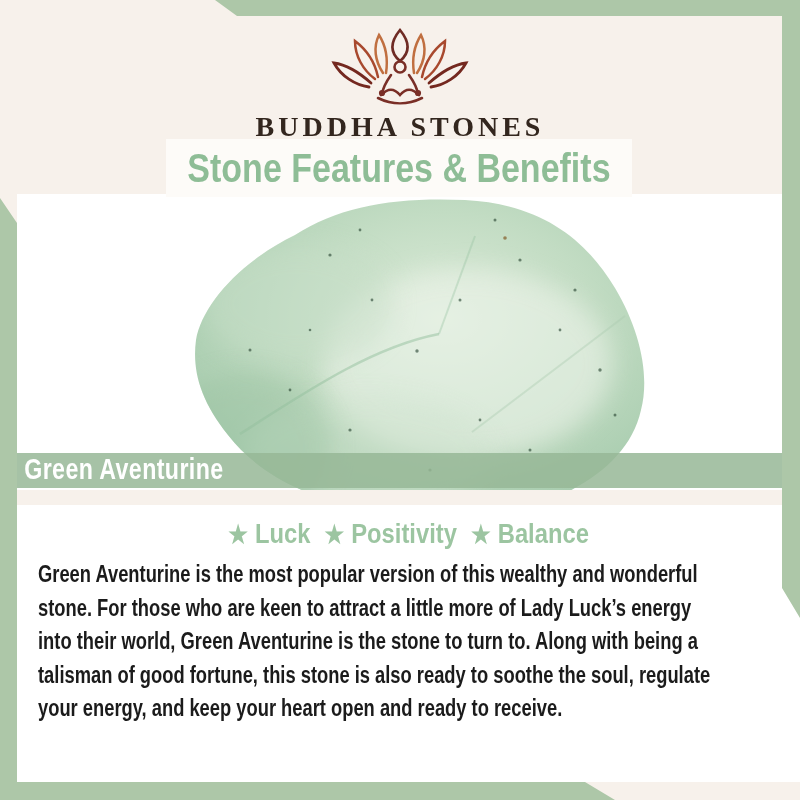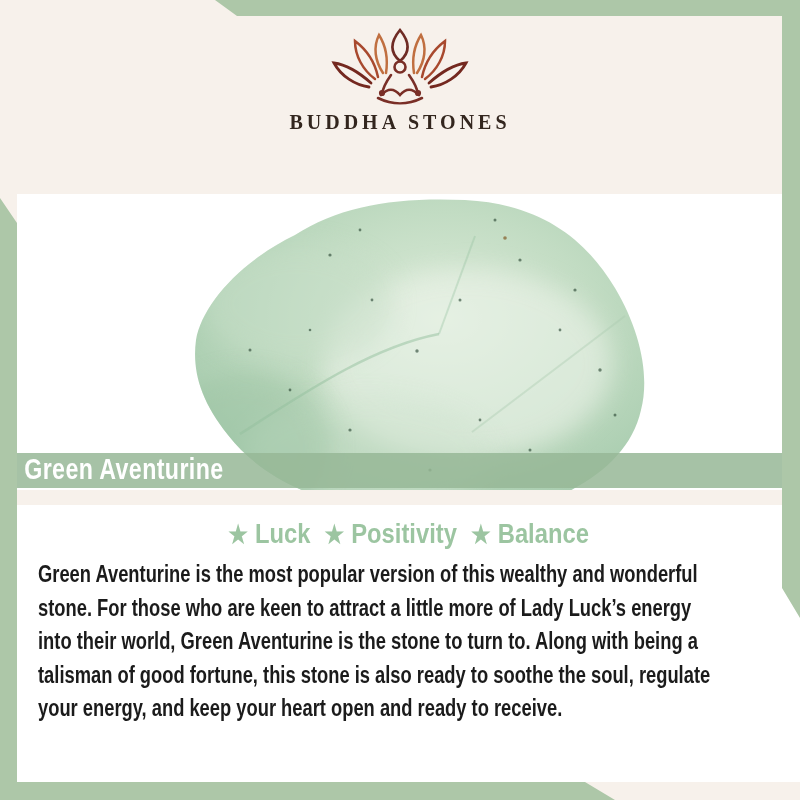--- a/index.html
+++ b/index.html
@@ -11,21 +11,21 @@
     --text:#1b1b1b;
     --brand_brown:#33261e;
   }
   *{margin:0;padding:0;box-sizing:border-box;}
   body{background:#ddd;font-family:"Liberation Sans",sans-serif;}
   .page{position:relative;width:800px;height:800px;background:var(--cream);overflow:hidden;}
 
   
   .logo{position:absolute;left:315px;top:26px;width:170px;height:84px;}
   .brand-name{position:absolute;left:0;top:111px;width:100%;text-align:center;
-    font-family:"Liberation Serif",serif;font-size:20px;letter-spacing:4px;
+    font-family:"Liberation Serif",serif;font-size:28px;letter-spacing:4px;
     color:var(--brand_brown);font-weight:600;}
 
   
   .banner{position:absolute;left:166px;top:139px;width:466px;height:58px;background:#fdfbf8;
     display:flex;align-items:center;justify-content:center;z-index:3;}
   .banner-title{font-size:40px;font-weight:bold;color:var(--title_green);
     white-space:nowrap;transform:scaleX(.85);letter-spacing:0;}
 
   
   .photo{position:absolute;left:17px;top:194px;width:766px;height:296px;background:#fff;overflow:hidden;z-index:1;}
@@ -80,20 +80,23 @@
         <path d="M94,48 C99,55 102,61 103,67"></path>
         <path d="M66,68 C73,61 79,61 85,68 C91,61 97,61 104,68"></path>
         <path d="M63,71 C77,78 93,78 107,71"></path>
         <circle cx="67" cy="66" r="1.8"></circle>
         <circle cx="103" cy="66" r="1.8"></circle>
       </g>
     </g>
   </svg>
   <div class="brand-name">BUDDHA STONES</div>
 
+  <div class="banner">
+    <span class="banner-title">Stone Features &amp; Benefits</span>
+  </div>
 
   <div class="photo">
     <svg width="766" height="296" viewBox="0 0 766 296">
       <defs>
         <radialGradient id="stoneg" cx="55%" cy="38%" r="75%">
           <stop offset="0" stop-color="#dcebd9"></stop>
           <stop offset=".45" stop-color="#c2dcc3"></stop>
           <stop offset=".8" stop-color="#abceb1"></stop>
           <stop offset="1" stop-color="#9fc6a7"></stop>
         </radialGradient>

